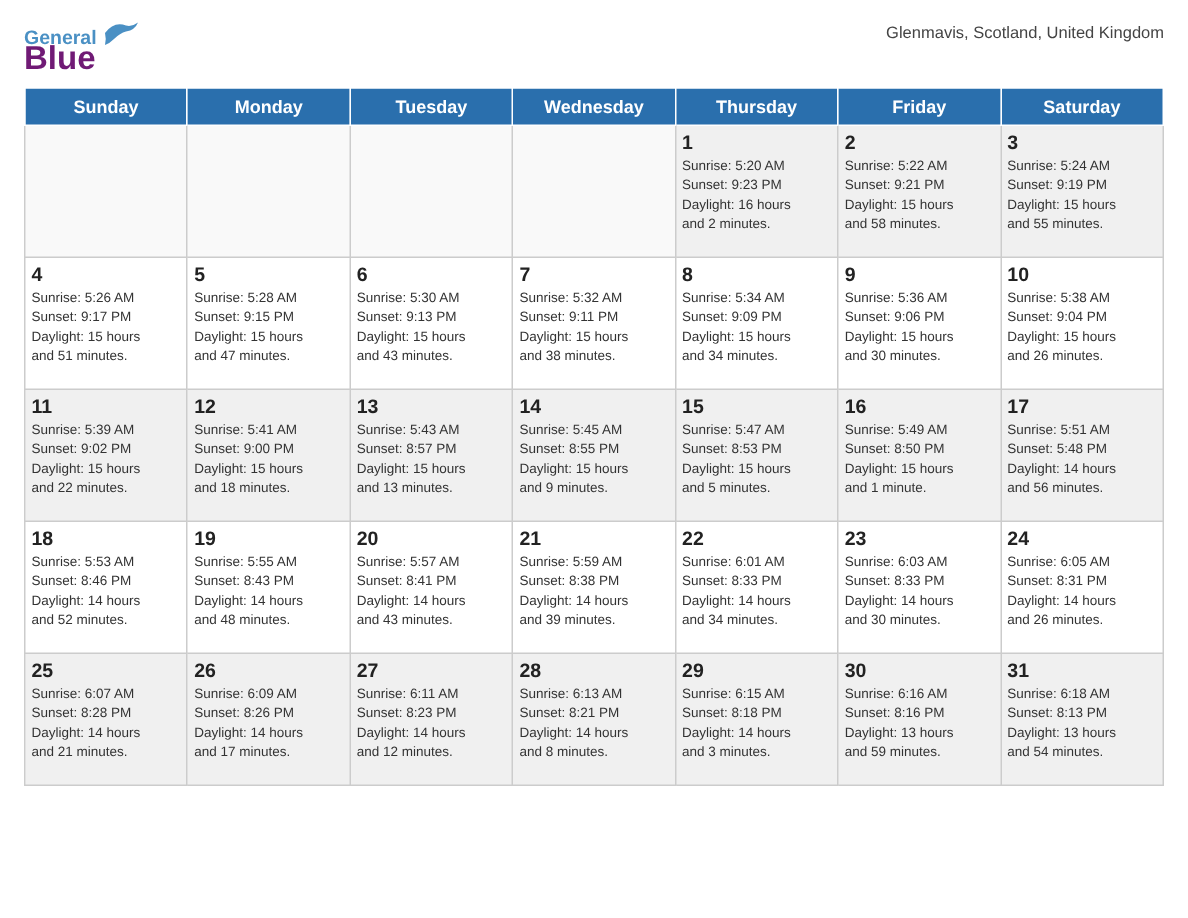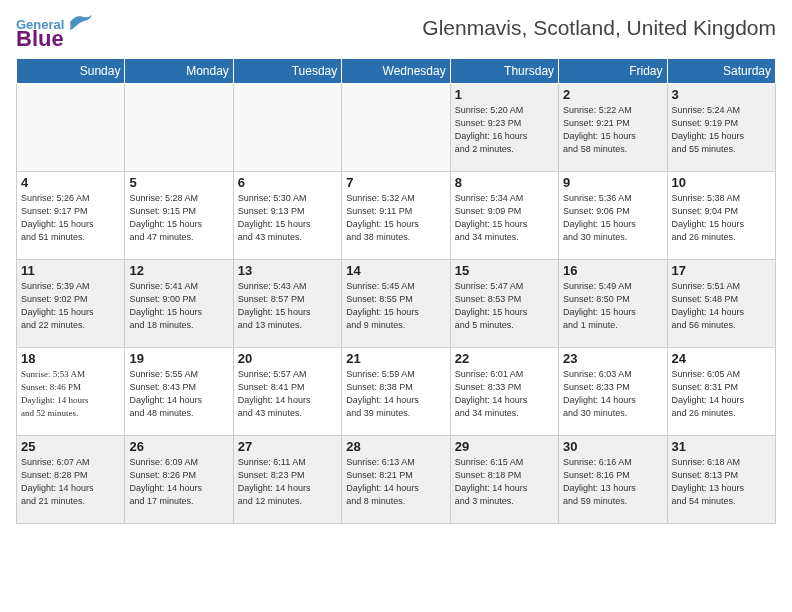--- a/index.html
+++ b/index.html
@@ -32,35 +32,35 @@
     }
     .title-block {
       text-align: right;
     }
     .month-year {
       font-size: 36px;
       font-weight: bold;
       color: #222;
     }
     .location {
-      font-size: 21px;
+      font-size: 11px;
       color: #444;
     }
     table {
       width: 100%;
       border-collapse: collapse;
       table-layout: fixed;
     }
     th {
       background-color: #2a6fad;
       color: #fff;
       font-size: 12px;
-      font-weight: normal;
+      font-weight: bold;
       padding: 5px 4px;
-      text-align: right;
+      text-align: center;
       border: 1px solid #fff;
     }
     td {
       border: 1px solid #ccc;
       vertical-align: top;
       padding: 3px 4px;
       font-size: 9.5px;
       color: #222;
       height: 88px;
       background: #fff;
@@ -242,21 +242,21 @@
           <span class="day-num">17</span>
           <div class="day-info" style="white-space: pre-line;">Sunrise: 5:51 AM
 Sunset: 5:48 PM
 Daylight: 14 hours
 and 56 minutes.</div>
         </td>
       </tr>
       <tr>
         <td>
           <span class="day-num">18</span>
-          <div class="day-info" style="white-space: pre-line; font-family: Liberation Serif, serif;">Sunrise: 5:53 AM
+          <div class="day-info" style="white-space: pre-line;">Sunrise: 5:53 AM
 Sunset: 8:46 PM
 Daylight: 14 hours
 and 52 minutes.</div>
         </td>
         <td>
           <span class="day-num">19</span>
           <div class="day-info" style="white-space: pre-line;">Sunrise: 5:55 AM
 Sunset: 8:43 PM
 Daylight: 14 hours
 and 48 minutes.</div>

